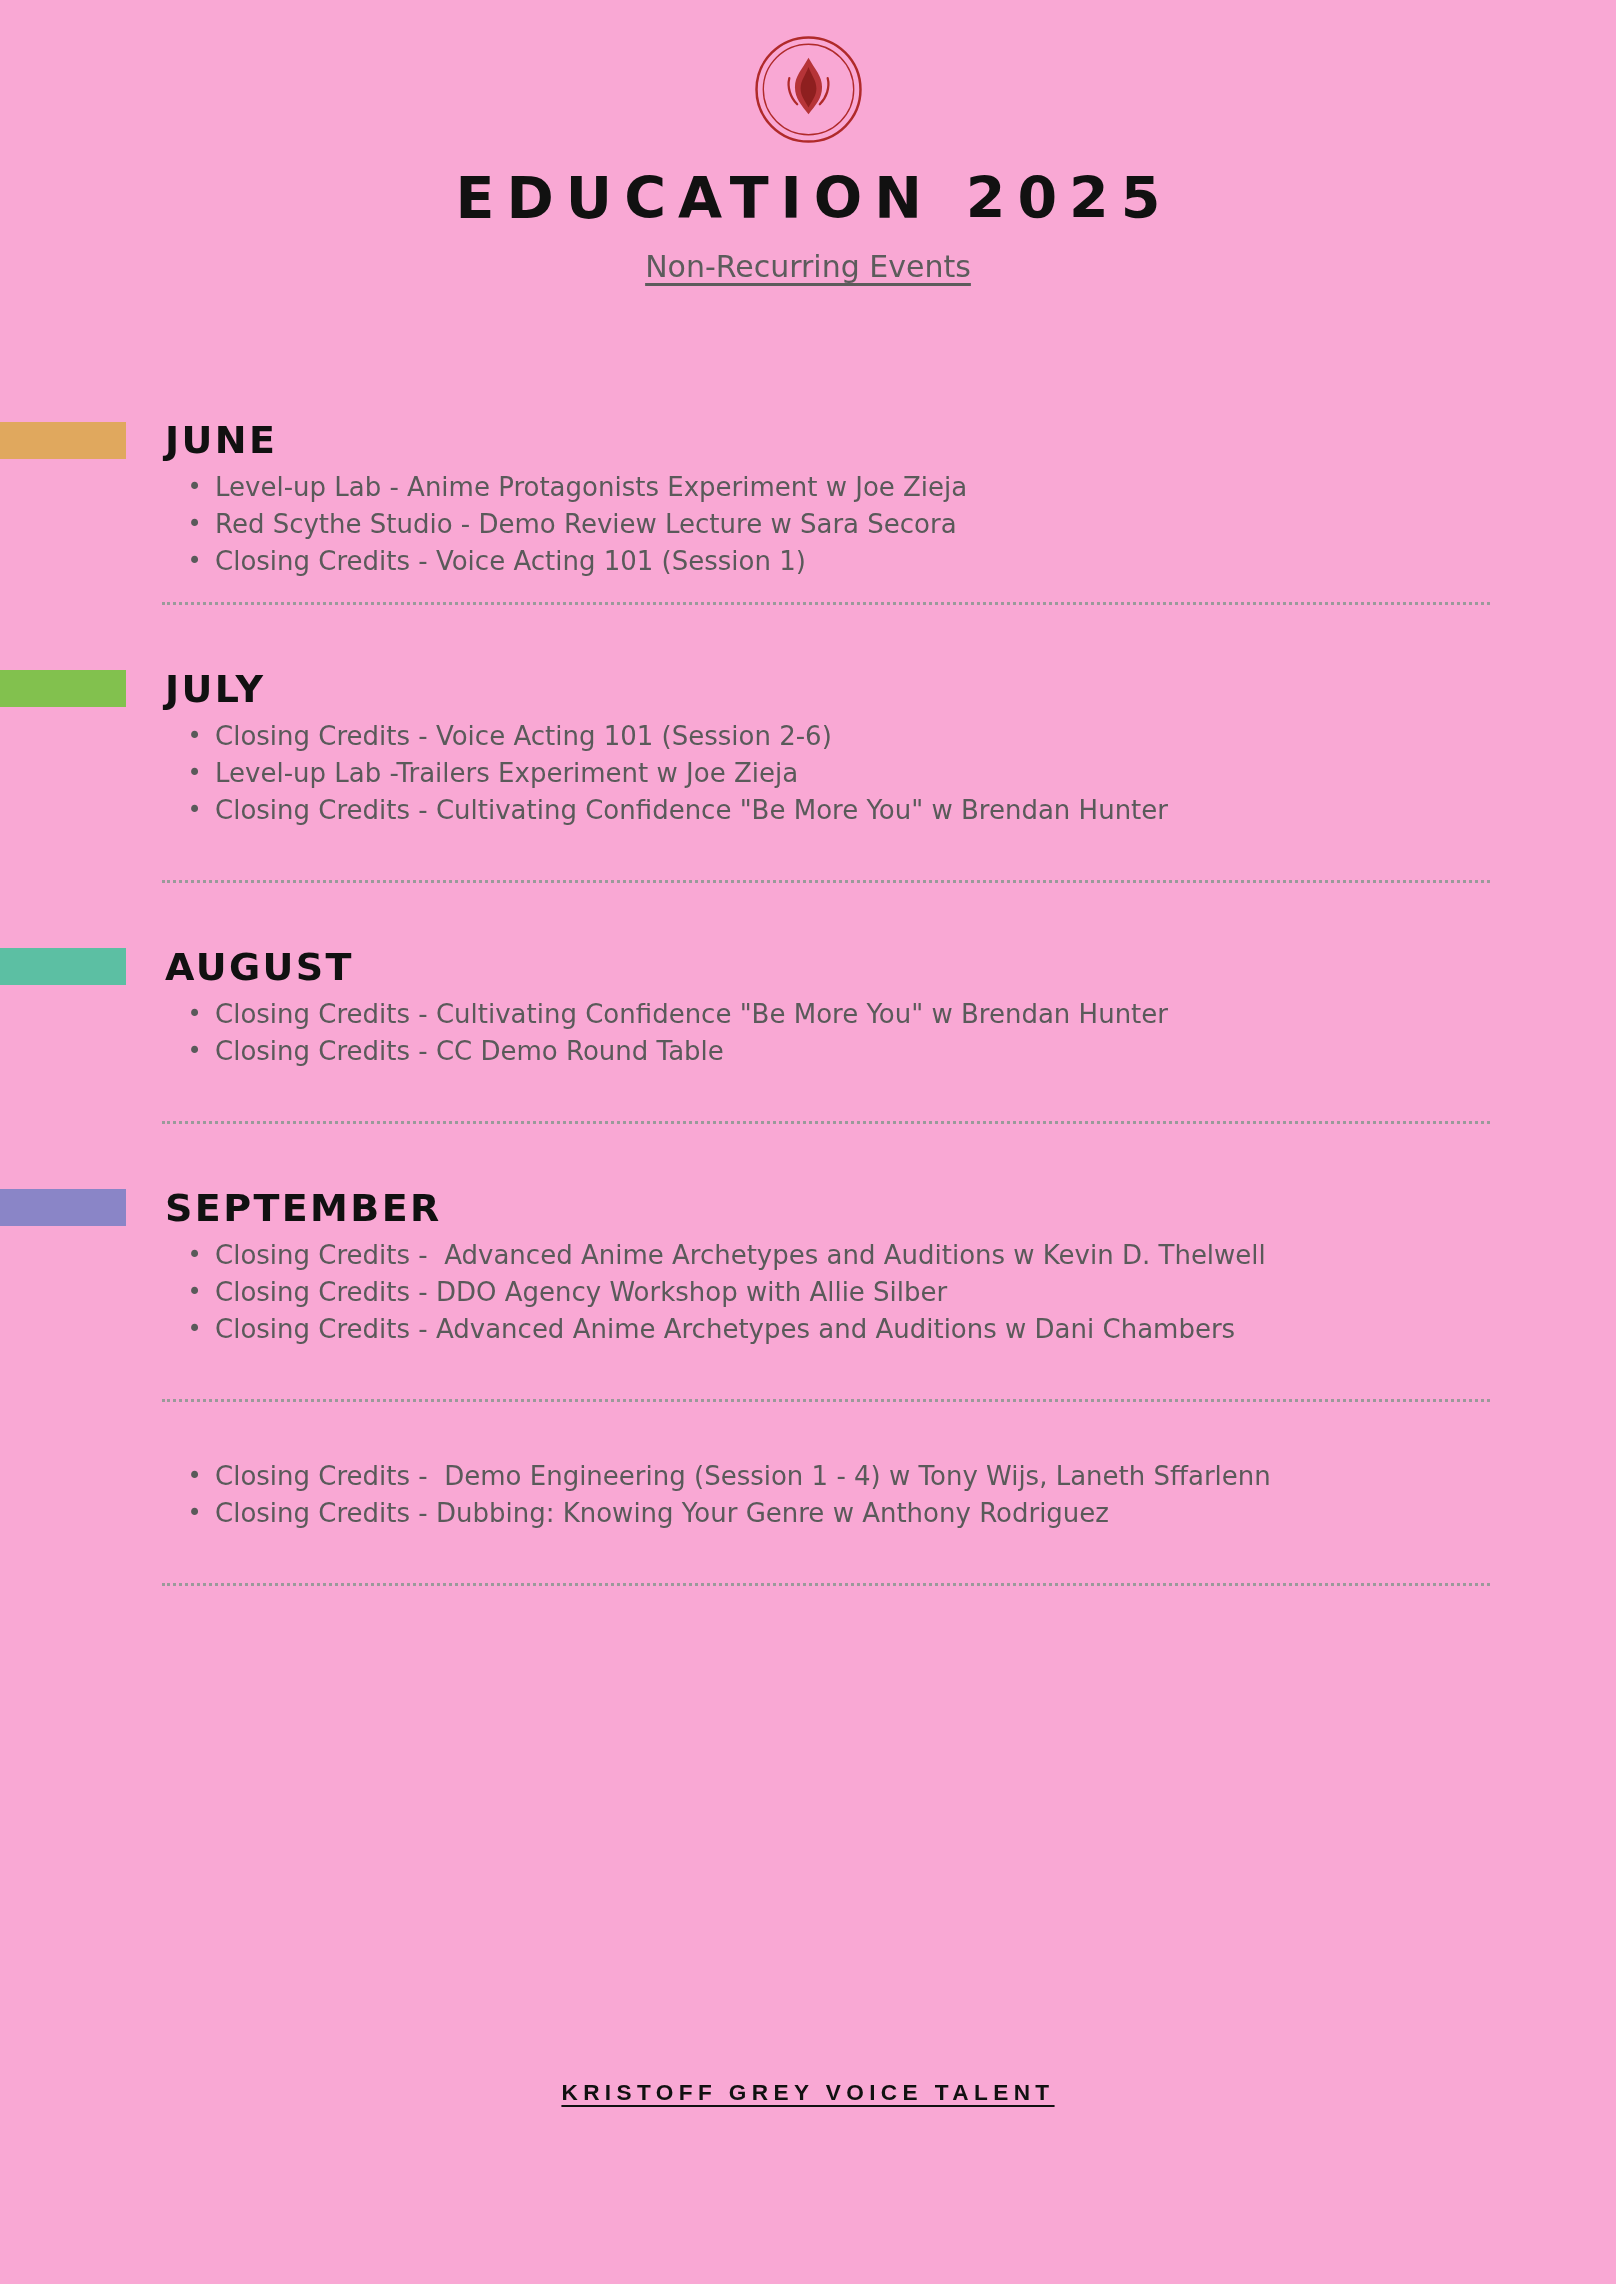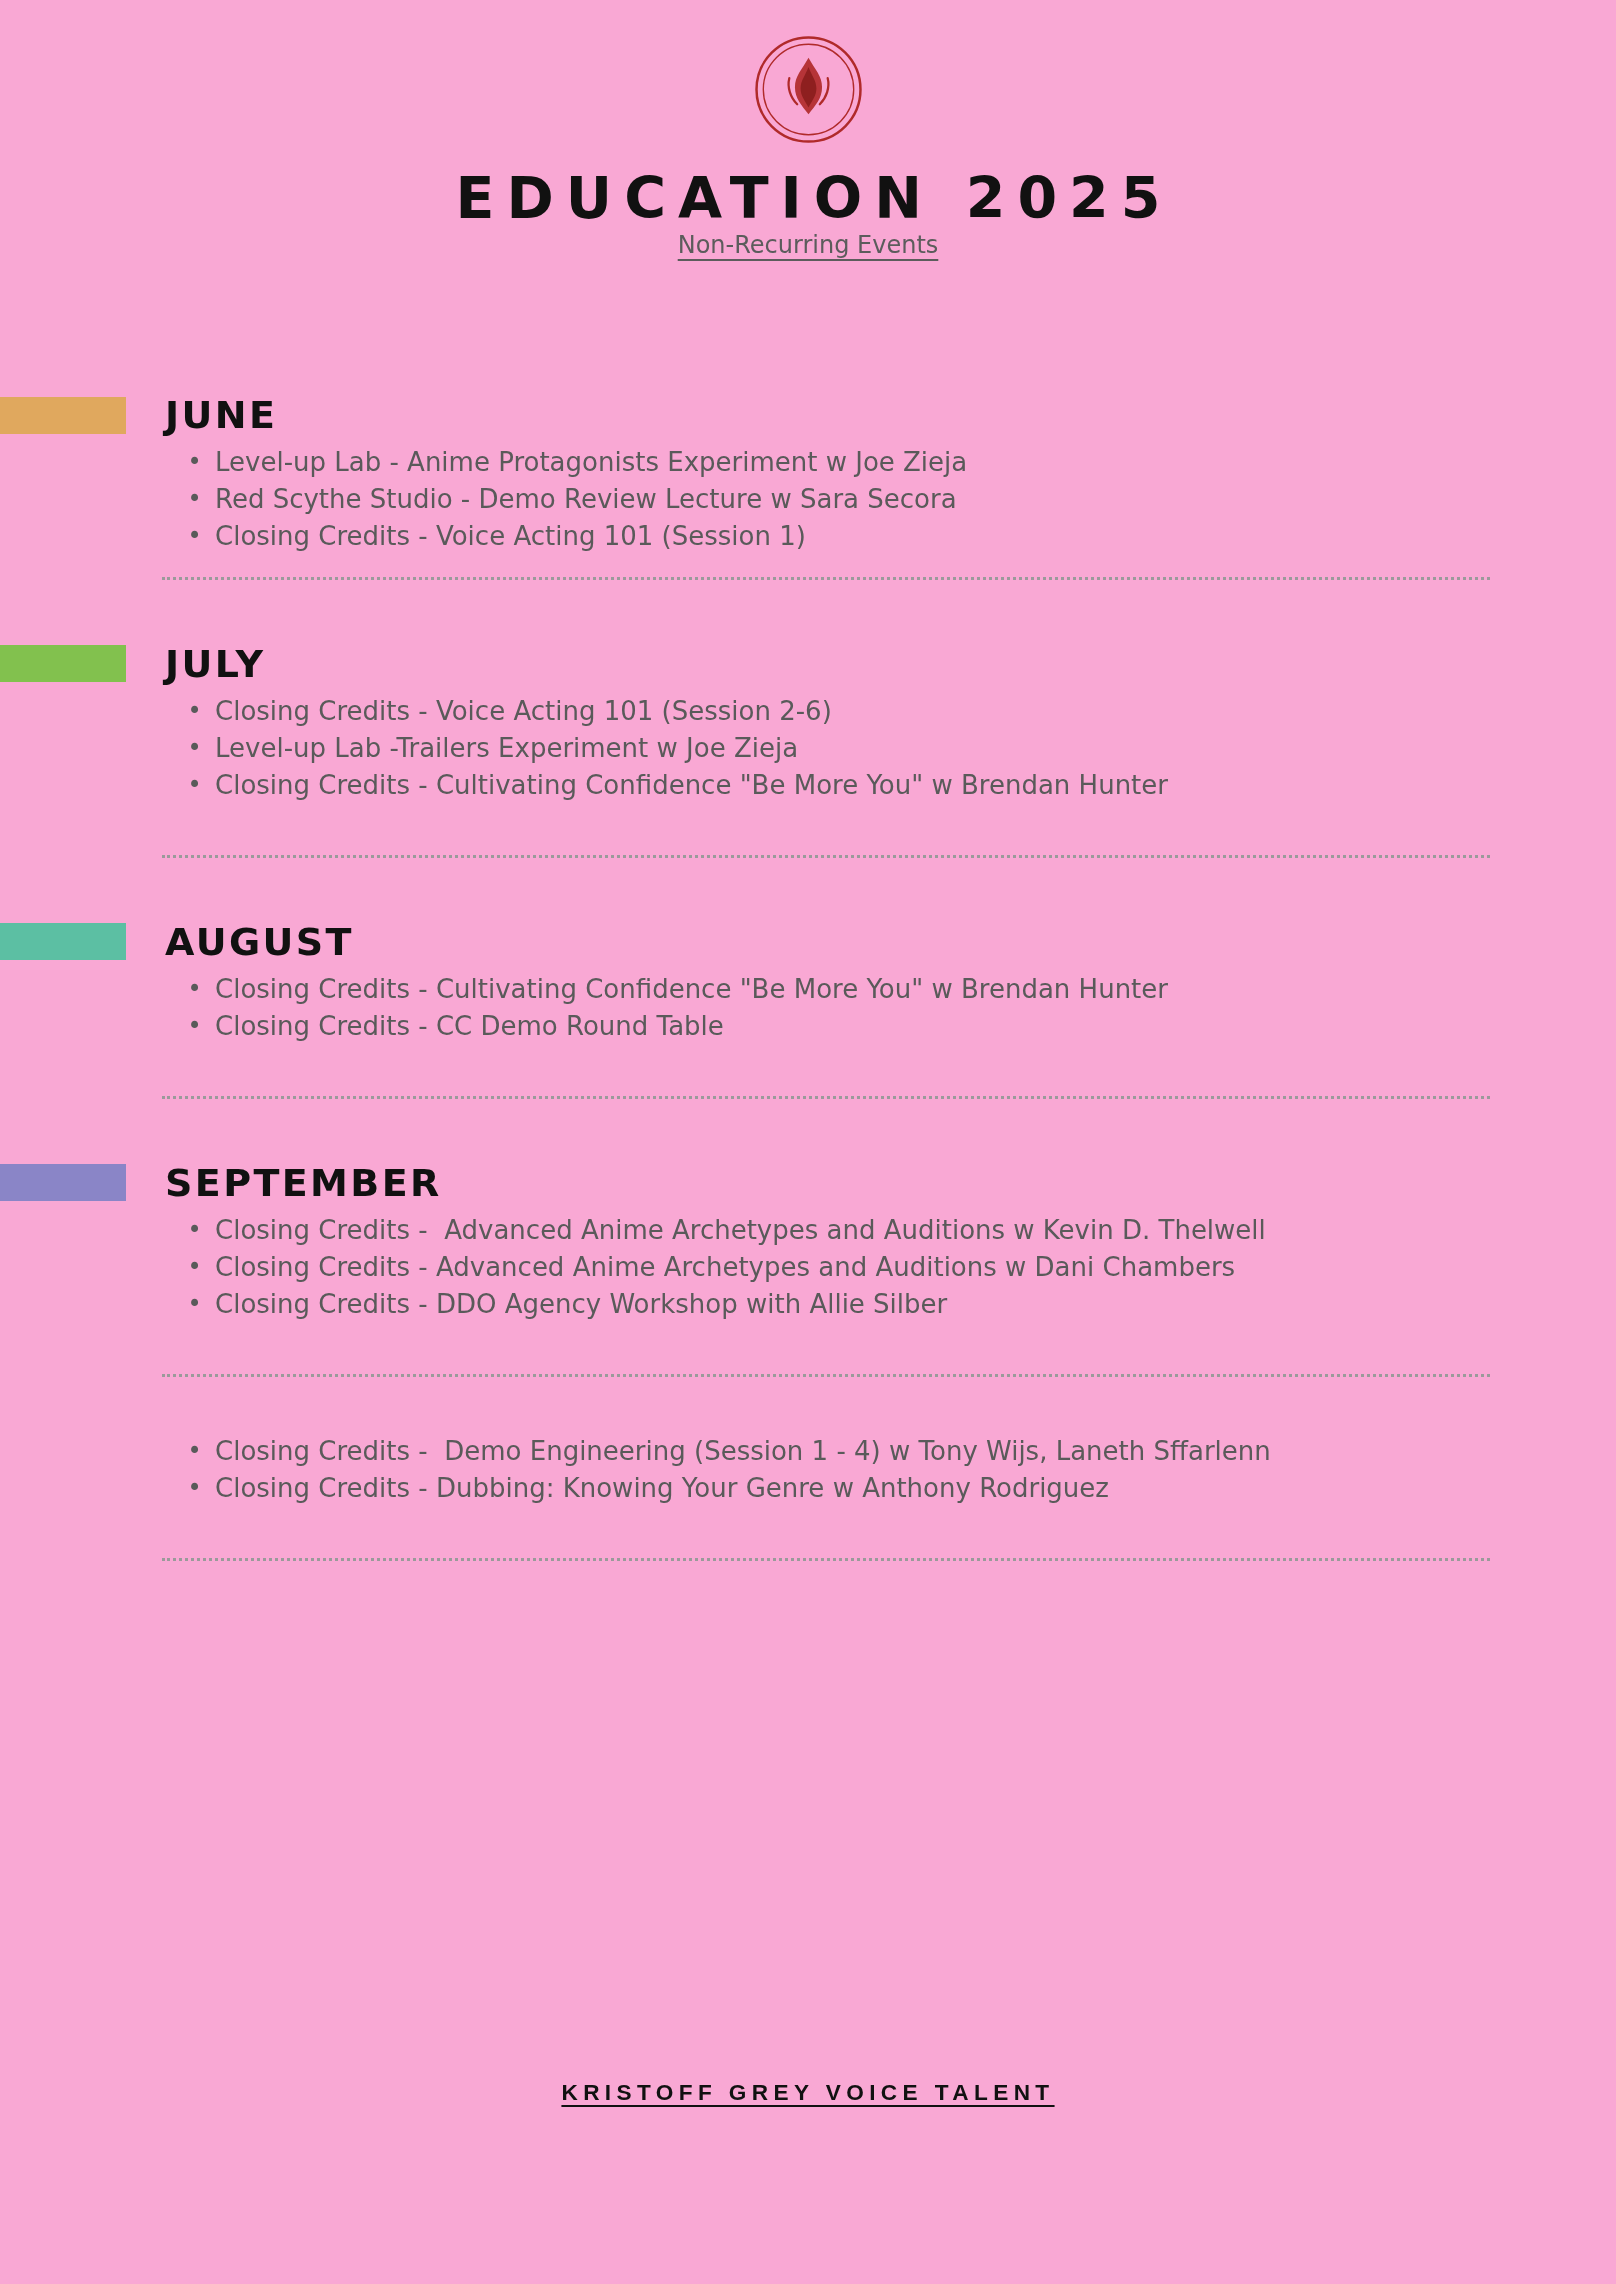--- a/index.html
+++ b/index.html
@@ -45,23 +45,23 @@
     font-size: 57px;
     letter-spacing: 12px;
     color: #111111;
     margin: 14.3px 0 0 0;
     line-height: 1.05;
     padding-left: 12px;
   }
 
   .doc-subtitle {
     font-family: "DejaVu Sans", sans-serif;
-    font-size: 24px;
+    font-size: 30px;
     color: #5c5c5c;
-    margin-top: 2px;
+    margin-top: 20px;
     text-decoration: underline;
     text-underline-offset: 6px;
     font-weight: 400;
   }
 
   
   .content {
     margin-top: 128px;
   }
 
@@ -223,22 +223,22 @@
 
     <div class="block-gap"></div>
 
     <div class="month-block">
       <div class="month-head">
         <div class="color-bar" style="background:#8a85c7"></div>
         <div class="month-name">SEPTEMBER</div>
       </div>
       <ul class="events sp-top-60">
         <li>Closing Credits -  Advanced Anime Archetypes and Auditions w Kevin D. Thelwell</li>
+        <li>Closing Credits - DDO Agency Workshop with Allie Silber</li>
         <li>Closing Credits - Advanced Anime Archetypes and Auditions w Dani Chambers</li>
-        <li>Closing Credits - DDO Agency Workshop with Allie Silber</li>
       </ul>
       <div class="gap-after-list-2"></div>
       <div class="divider"></div>
     </div>
 
     <div class="block-gap"></div>
 
     <div class="month-block">
       <ul class="events sp-top-70">
         <li>Closing Credits -  Demo Engineering (Session 1 - 4) w Tony Wijs, Laneth Sffarlenn</li>

